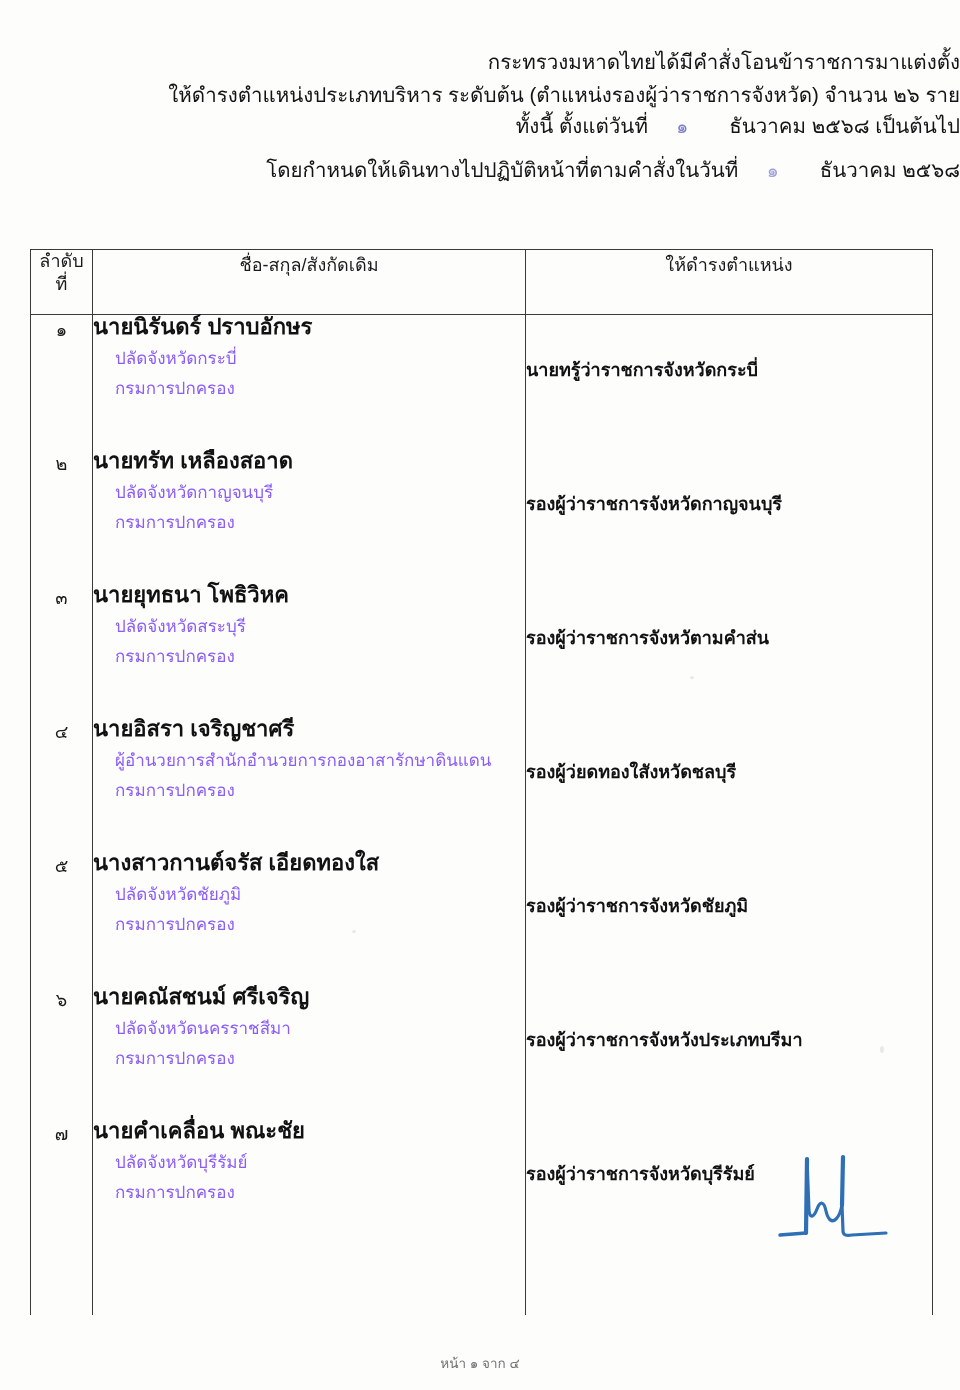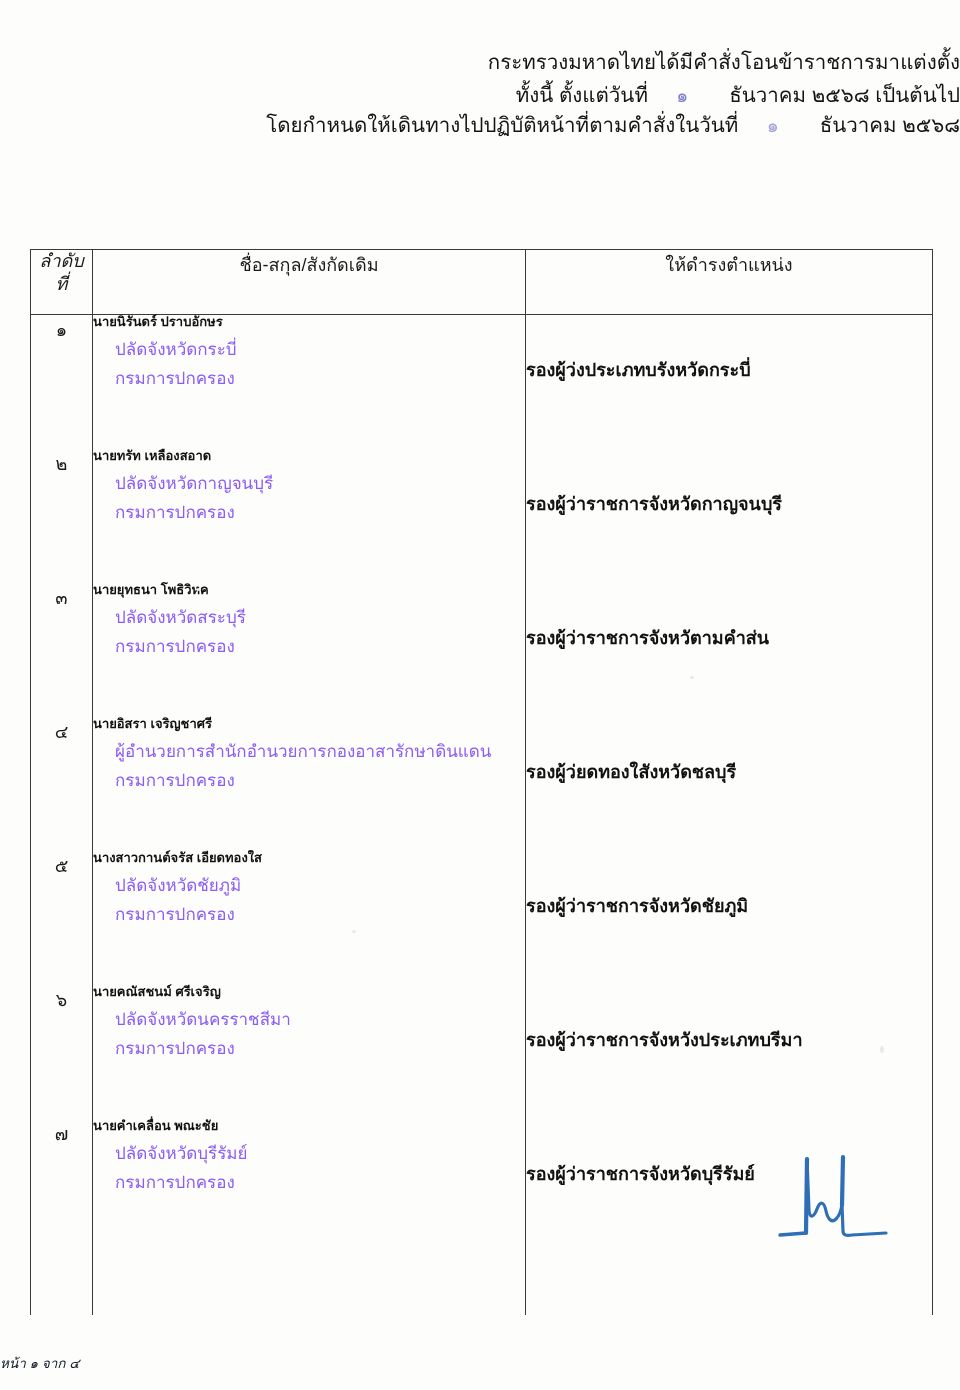--- a/index.html
+++ b/index.html
@@ -32,21 +32,21 @@
   }
   .hdr-line {
     display: block;
     line-height: 1.0;
     color: #141414;
     white-space: nowrap;
   }
   .hdr-line.l1 { font-size: 20.5px; margin-bottom: 12px; }
   .hdr-line.l2 { font-size: 20.5px; margin-bottom: 11px; }
   .hdr-line.l3 { font-size: 20.5px; margin-bottom: 10px; }
-  .hdr-line.l4 { font-size: 20.5px; margin-bottom: 10px; }
+  .hdr-line.l4 { font-size: 20.5px; margin-bottom: 23px; }
   .hdr-line.l5 { font-size: 20.5px; padding-left: 35px; }
 
   .ink {
     color: #6a6ac4;
     font-family: "DejaVu Sans", sans-serif;
     font-size: 19px;
     letter-spacing: 0.5px;
     padding: 0 3px;
     opacity: .85;
   }
@@ -80,41 +80,41 @@
     text-align: center;
     vertical-align: middle;
     font-weight: normal;
     font-size: 18px;
     color: #1a1a1a;
   }
   .col-no   { width: 62px; }
   .col-name { width: 433px; }
   .col-pos  { width: 407px; }
 
-  .th-no-inner { line-height: 1.25; font-style: italic; }
+  .th-no-inner { line-height: 1.25; }
 
   tbody td { height: 134px; }
   tbody tr:last-child td { height: 196px; border-bottom: none; }
 
   td.c-no {
     text-align: center;
     font-size: 18px;
     padding-top: 12px;
     color: #1a1a1a;
   }
   td.c-name {
     padding: 10px 8px 0 10px;
   }
   td.c-pos {
     padding: 10px 8px 0 8px;
     position: relative;
   }
 
   .nm-main {
-    font-size: 13px;
+    font-size: 22px;
     font-weight: bold;
     color: #111111;
     line-height: 1.05;
     margin-bottom: 12px;
   }
   .nm-sub {
     font-size: 17px;
     color: #8b5cf6;
     line-height: 1.05;
     margin-left: 22px;
@@ -137,42 +137,43 @@
     height: 110px;
     pointer-events: none;
   }
 
   
   .footer {
     position: absolute;
     left: 0;
     right: 0;
     top: 1352px;
+    text-align: center;
     font-size: 13.5px;
-    color: #0f172a;
-    font-style: italic;
+    color: #737373;
   }
 
   
   .speckle {
     position: absolute;
     background: #e9e9e9;
     border-radius: 50%;
     pointer-events: none;
   }
 </style>
 </head>
 <body>
 
 <div class="page">
 
   <div class="doc-header">
 
     <span class="hdr-line l1">กระทรวงมหาดไทยได้มีคำสั่งโอนข้าราชการมาแต่งตั้ง</span>
 
+    <span class="hdr-line l2">ให้ดำรงตำแหน่งประเภทบริหาร ระดับต้น (ตำแหน่งรองผู้ว่าราชการจังหวัด) จำนวน ๒๖ ราย</span>
 
 
     <span class="hdr-line l4">
       <span>ทั้งนี้ ตั้งแต่วันที่</span>
       <span class="gap-sm"></span>
       <span class="ink">๑</span>
       <span class="gap-md"></span>
       <span>ธันวาคม ๒๕๖๘ เป็นต้นไป</span>
     </span>
 
@@ -206,21 +207,21 @@
       <tbody>
 
         <tr>
           <td class="c-no">๑</td>
           <td class="c-name">
             <div class="nm-main">นายนิรันดร์ ปราบอักษร</div>
             <div class="nm-sub">ปลัดจังหวัดกระบี่</div>
             <div class="nm-sub">กรมการปกครอง</div>
           </td>
           <td class="c-pos">
-            <div class="pos-text">รองผู้ว่งประเภทบรังหวัดกระบี่</div>
+            <div class="pos-text">นายทรู้ว่าราชการจังหวัดกระบี่</div>
           </td>
         </tr>
 
         <tr>
           <td class="c-no">๒</td>
           <td class="c-name">
             <div class="nm-main">นายทรัท เหลืองสอาด</div>
             <div class="nm-sub">ปลัดจังหวัดกาญจนบุรี</div>
             <div class="nm-sub">กรมการปกครอง</div>
           </td>

